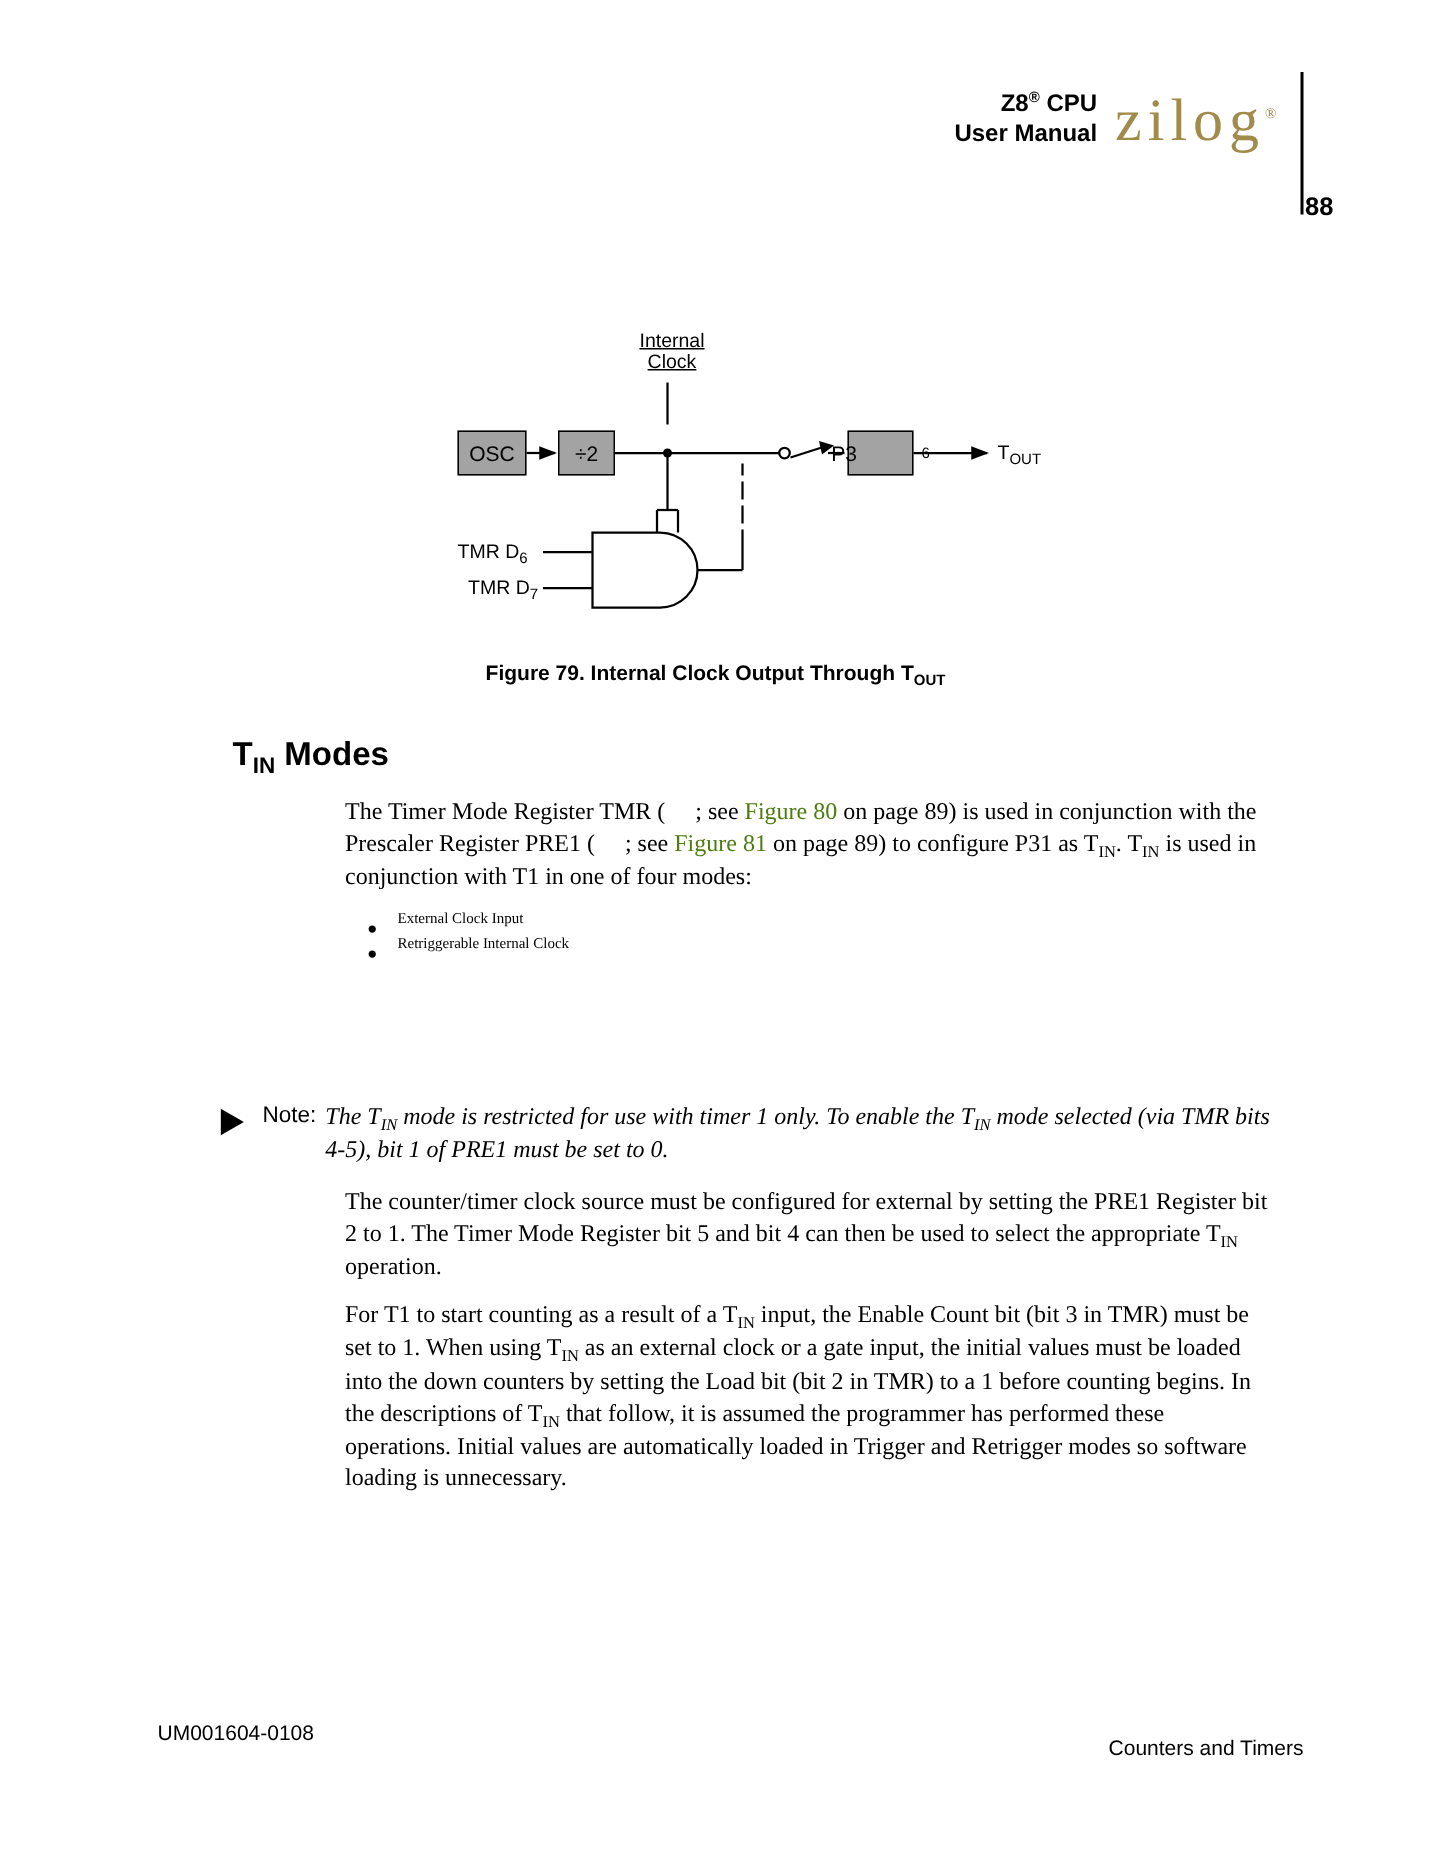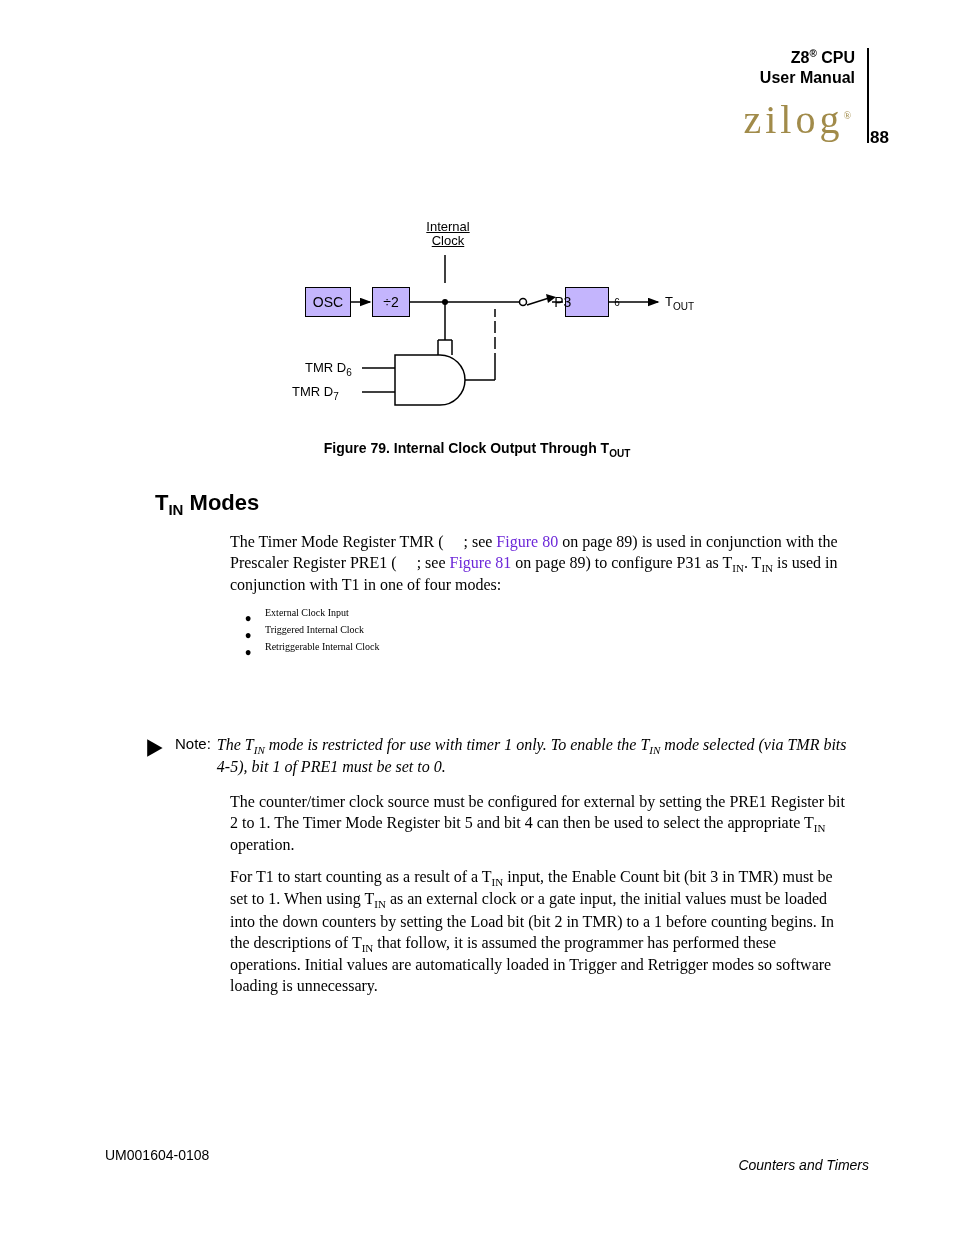--- a/index.html
+++ b/index.html
@@ -77,21 +77,21 @@
       line-height: 1.1;
     }
     .box {
       position: absolute;
       border: 1.5px solid #000;
       font-family: Arial, Helvetica, sans-serif;
       font-size: 14px;
       display: flex;
       align-items: center;
       justify-content: center;
-      background: #c4b5fd;
+      background: #a3a3a3;
     }
     .sub { font-size: 10px; vertical-align: sub; }
     svg.wires {
       position: absolute;
       top: 0; left: 0; width: 440px; height: 200px;
       overflow: visible;
     }
 
     .fig-caption {
       position: absolute;
@@ -120,21 +120,21 @@
       top: 532px;
       left: 230px;
       width: 620px;
     }
     .para {
       font-size: 16px;
       line-height: 1.3;
       margin-bottom: 6px;
     }
     .para .tsub { font-size: 11px; vertical-align: sub; }
-    .link { color: #6d28d9; }
+    .link { color: #4d7c0f; }
     ul.modes {
       list-style: none;
       margin: 8px 0 10px 15px;
     }
     ul.modes li {
       position: relative;
       padding-left: 20px;
       font-size: 10px;
       line-height: 1.7;
     }
@@ -200,28 +200,27 @@
       left: 105px;
       font-family: Liberation Sans, sans-serif;
       font-size: 14px;
     }
     .footer-right {
       position: absolute;
       bottom: 62px;
       right: 85px;
       font-family: Arial, Helvetica, sans-serif;
       font-size: 14px;
-      font-style: italic;
     }
   </style>
 </head>
 <body>
 
 <div class="header">
-  <div style="display:flex; flex-direction:column; align-items:flex-end;">
+  <div style="display:flex; align-items:flex-end;">
     <div class="header-text">
       <span>Z8</span><span class="header-sup">®</span><span> CPU</span><br>
       <span>User Manual</span>
     </div>
     <div class="logo-block">
       <div class="logo">
         <span class="z">z</span><span class="rest">ilog</span><span class="logo-reg">®</span>
       </div>
     </div>
   </div>
@@ -240,21 +239,21 @@
       <span>÷2</span>
     </div>
   <div class="box" style="top:62px; left:275px; width:44px; height:30px;gap:43px;">
       <span>P3</span>
       <span class="sub">6</span>
     </div>
 
   <div class="diag-label" style="top:70px; left:375px;"><span>T</span><span class="sub">OUT</span></div>
 
   <div class="diag-label" style="top:136px; left:15px; text-align:center;"><span>TMR D</span><span class="sub">6</span></div>
-  <div class="diag-label" style="top:160px; left:2px; text-align:left;"><span>TMR D</span><span class="sub">7</span></div>
+  <div class="diag-label" style="top:160px; left:22px; text-align:left;"><span>TMR D</span><span class="sub">7</span></div>
 
   <svg class="wires">
     <defs>
       <marker id="arrow" markerWidth="8" markerHeight="8" refX="7" refY="3" orient="auto">
         <path d="M0,0 L8,3 L0,6 Z" fill="#000"></path>
       </marker>
     </defs>
 
     <line x1="61" y1="77" x2="80" y2="77" stroke="#000" stroke-width="1.5" marker-end="url(#arrow)"></line>
 
@@ -297,21 +296,20 @@
 <div class="section-heading">
   <span>T</span><span class="sub2">IN</span><span> Modes</span>
 </div>
 
 <div class="body-content">
   <div class="para">
     <span>The Timer Mode Register TMR (&nbsp;&nbsp;&nbsp;&nbsp;&nbsp;; see </span><span class="link">Figure 80</span><span> on page 89) is used in conjunction with the Prescaler Register PRE1 (&nbsp;&nbsp;&nbsp;&nbsp;&nbsp;; see </span><span class="link">Figure 81</span><span> on page 89) to configure P31 as T</span><span class="tsub">IN</span><span>. T</span><span class="tsub">IN</span><span> is used in conjunction with T1 in one of four modes:</span>
   </div>
   <ul class="modes">
     <li>External Clock Input</li>
-    <li>Triggered Internal Clock</li>
     <li>Retriggerable Internal Clock</li>
   </ul>
 </div>
 
 <div class="note-block">
   <svg class="note-arrow" viewBox="0 0 20 20">
     <path d="M2,2 L16,10 L2,18 Z" fill="#000"></path>
   </svg>
   <span class="note-label">Note:</span>
   <span class="note-text">

